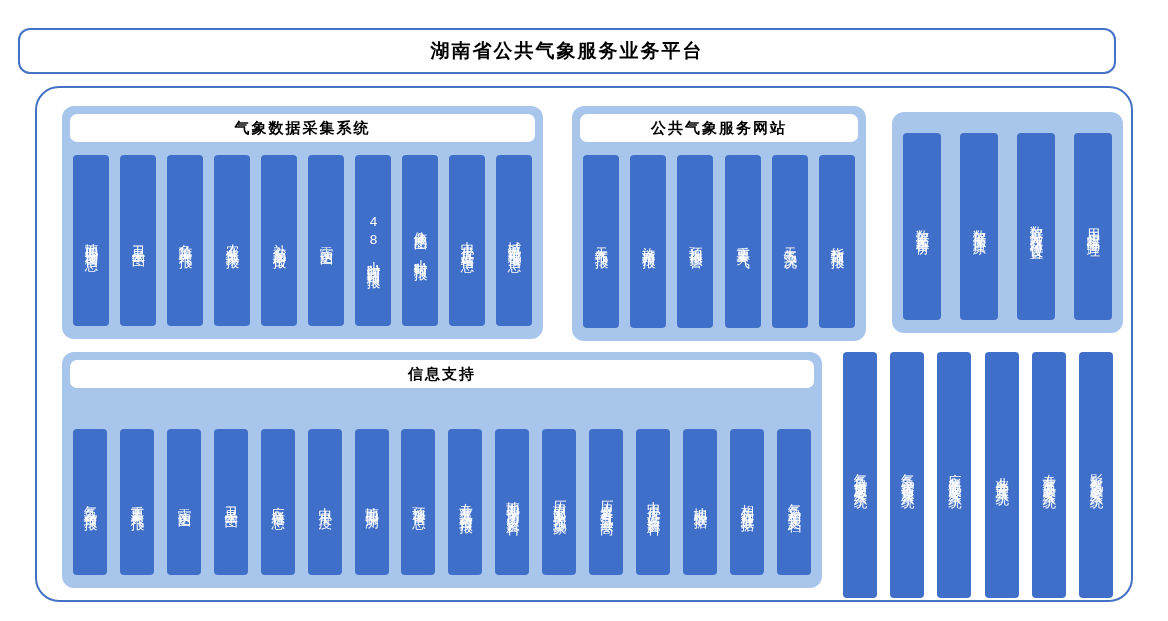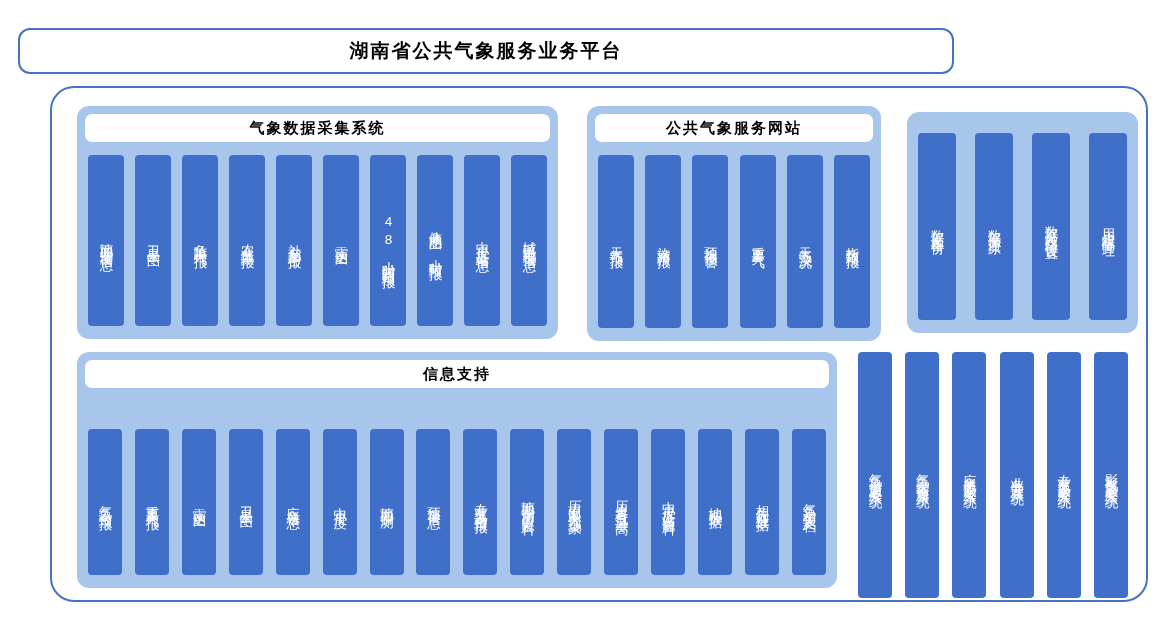--- a/index.html
+++ b/index.html
@@ -1,28 +1,28 @@
 <!DOCTYPE html>
 <html><head>
 <meta charset="utf-8">
 <style>
   * { margin:0; padding:0; box-sizing:border-box; }
   html,body { width:1168px; height:621px; background:#ffffff; overflow:hidden;
               font-family:"Liberation Sans","DejaVu Sans",sans-serif; }
   body { position:relative; }
 
   .title-box {
-    position:absolute; left:18px; top:28px; width:936px; height:46px;
+    position:absolute; left:18px; top:28px; width:1098px; height:46px;
     border:2px solid #4472C4; border-radius:12px; background:#ffffff;
     display:flex; align-items:center; justify-content:center;
   }
   .title-box span { font-size:19px; font-weight:bold; color:#000; letter-spacing:2px; }
 
   .main-container {
-    position:absolute; left:50px; top:86px; width:1098px; height:516px;
+    position:absolute; left:35px; top:86px; width:1098px; height:516px;
     border:2px solid #4472C4; border-radius:24px; background:#ffffff;
   }
 
   .group {
     position:absolute; background:#A8C5EB; border-radius:12px;
     padding:8px; display:flex; flex-direction:column;
   }
   .group-title {
     flex:0 0 28px; background:#ffffff; border-radius:7px;
     display:flex; align-items:center; justify-content:center;

